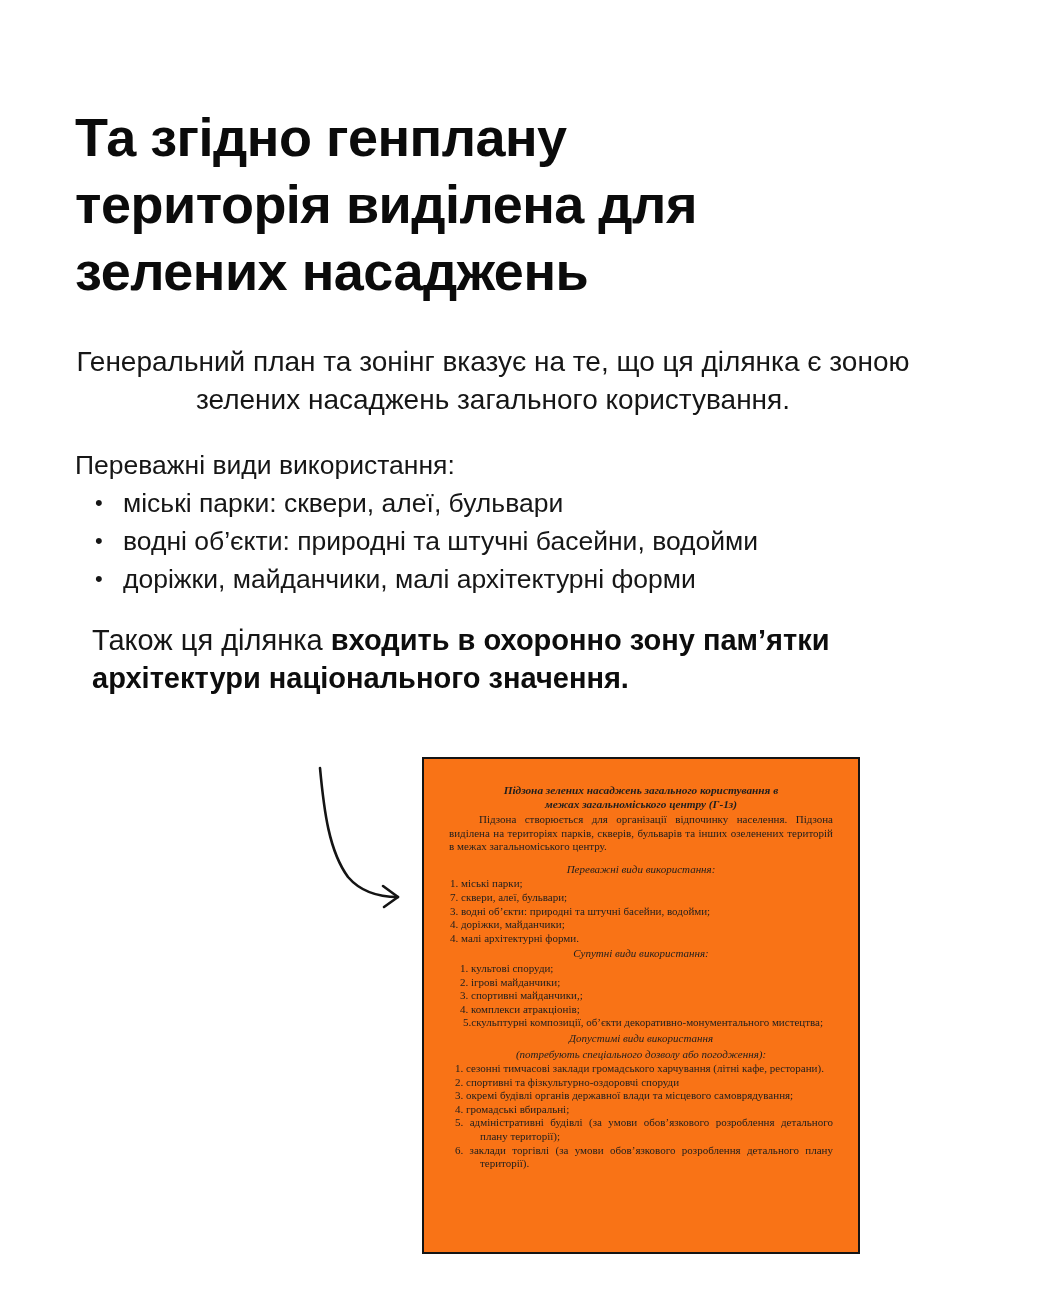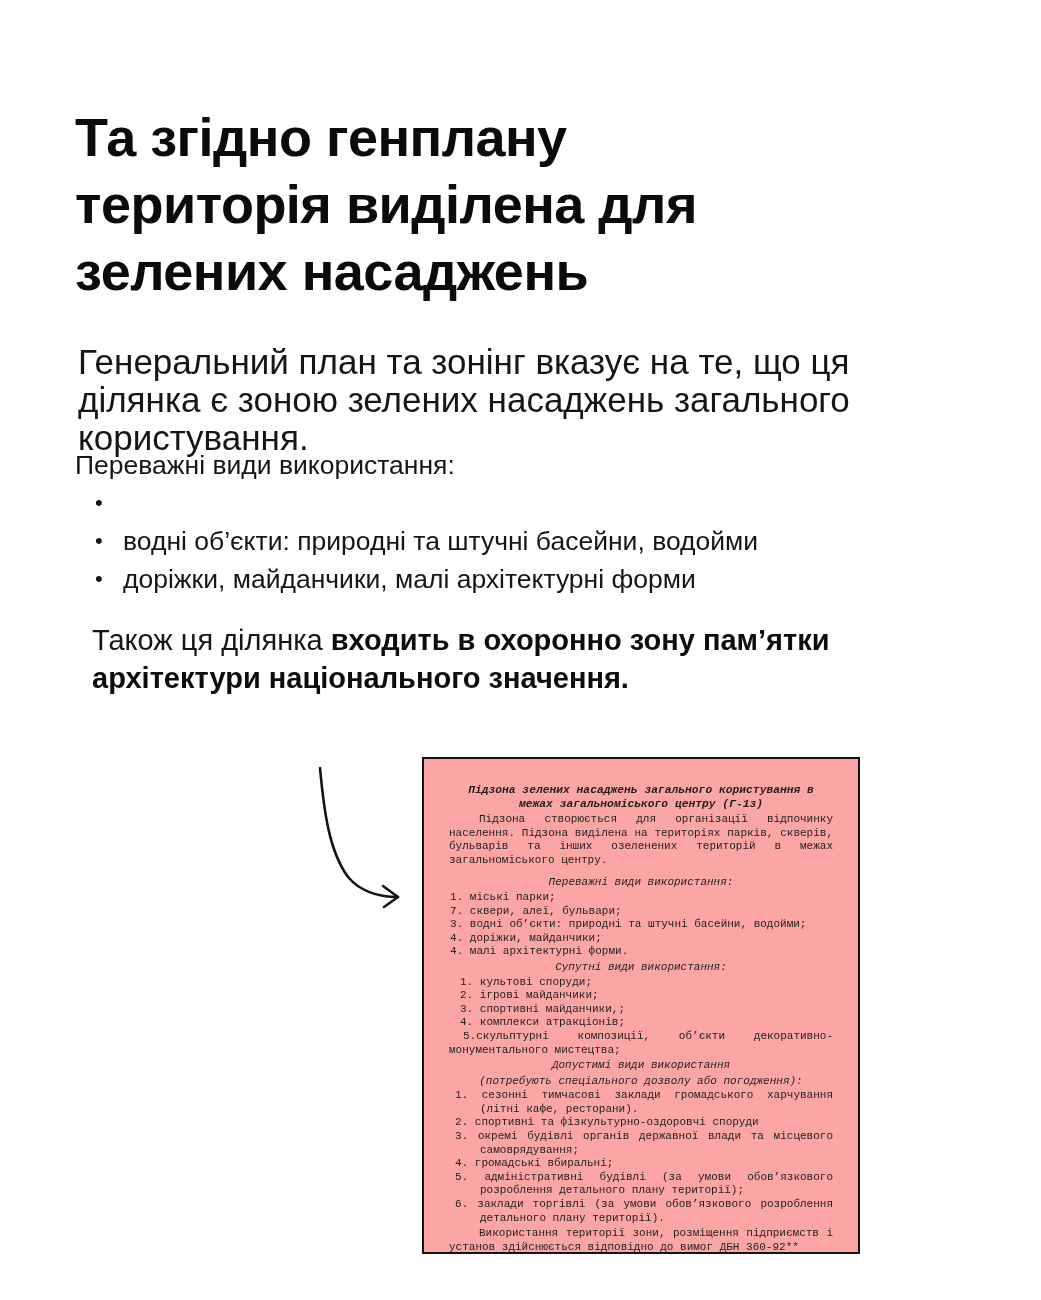--- a/index.html
+++ b/index.html
@@ -21,25 +21,26 @@
     width: 720px;
     margin: 0;
     font-size: 54px;
     line-height: 67px;
     font-weight: 700;
     letter-spacing: -0.5px;
     color: #0b0b0b;
   }
   .intro-paragraph {
     position: absolute;
-    left: 78px;
+    left: 67px;
     top: 343px;
     width: 852px;
-    font-size: 35px;
-    line-height: 38px;
+    font-size: 28px;
+    line-height: 38px;
+    text-align: center;
   }
   .uses-title {
     position: absolute;
     left: 75px;
     top: 446px;
     width: 852px;
     font-size: 26.5px;
     line-height: 38px;
   }
   .uses-list {
@@ -84,23 +85,23 @@
 
   
   .document-scan {
     position: absolute;
     left: 422px;
     top: 757px;
     width: 438px;
     height: 497px;
     box-sizing: border-box;
     border: 2px solid #141414;
-    background: #fca5a5;
+    background: #f97316;
     padding: 24px 25px 0 25px;
-    font-family: Liberation Mono, monospace;
+    font-family: Liberation Serif, serif;
     font-size: 11px;
     line-height: 13.6px;
     color: #1e1e1e;
   }
   .doc-title {
     text-align: center;
     font-weight: bold;
     font-style: italic;
     font-size: 11.3px;
     line-height: 14px;
@@ -139,20 +140,21 @@
 
 <h1 class="main-heading">Та згідно генплану територія виділена для зелених насаджень</h1>
 
 <div class="intro-paragraph">Генеральний план та зонінг вказує на те, що ця ділянка є зоною зелених насаджень загального користування.</div>
 
 <div class="uses-title">Переважні види використання:</div>
 
 <div class="uses-list">
   <div class="bullet-item">
     <span class="bullet-dot">•</span>
+    <span>міські парки: сквери, алеї, бульвари</span>
   </div>
   <div class="bullet-item">
     <span class="bullet-dot">•</span>
     <span>водні об’єкти: природні та штучні басейни, водойми</span>
   </div>
   <div class="bullet-item">
     <span class="bullet-dot">•</span>
     <span>доріжки, майданчики, малі архітектурні форми</span>
   </div>
 </div>
@@ -193,14 +195,13 @@
   <div class="doc-h">(потребують спеціального дозволу або погодження):</div>
   <div class="doc-list doc-list-3">
     <div class="doc-li">1. сезонні тимчасові заклади громадського харчування (літні кафе, ресторани).</div>
     <div class="doc-li">2. спортивні та фізкультурно-оздоровчі споруди</div>
     <div class="doc-li">3. окремі будівлі органів державної влади та місцевого самоврядування;</div>
     <div class="doc-li">4. громадські вбиральні;</div>
     <div class="doc-li">5. адміністративні будівлі (за умови обов’язкового розроблення детального плану території);</div>
     <div class="doc-li">6. заклади торгівлі (за умови обов’язкового розроблення детального плану території).</div>
   </div>
 
-  <div class="doc-footer">Використання території зони, розміщення підприємств і установ здійснюється відповідно до вимог ДБН 360-92**</div>
 </div>
 
 </body></html>

